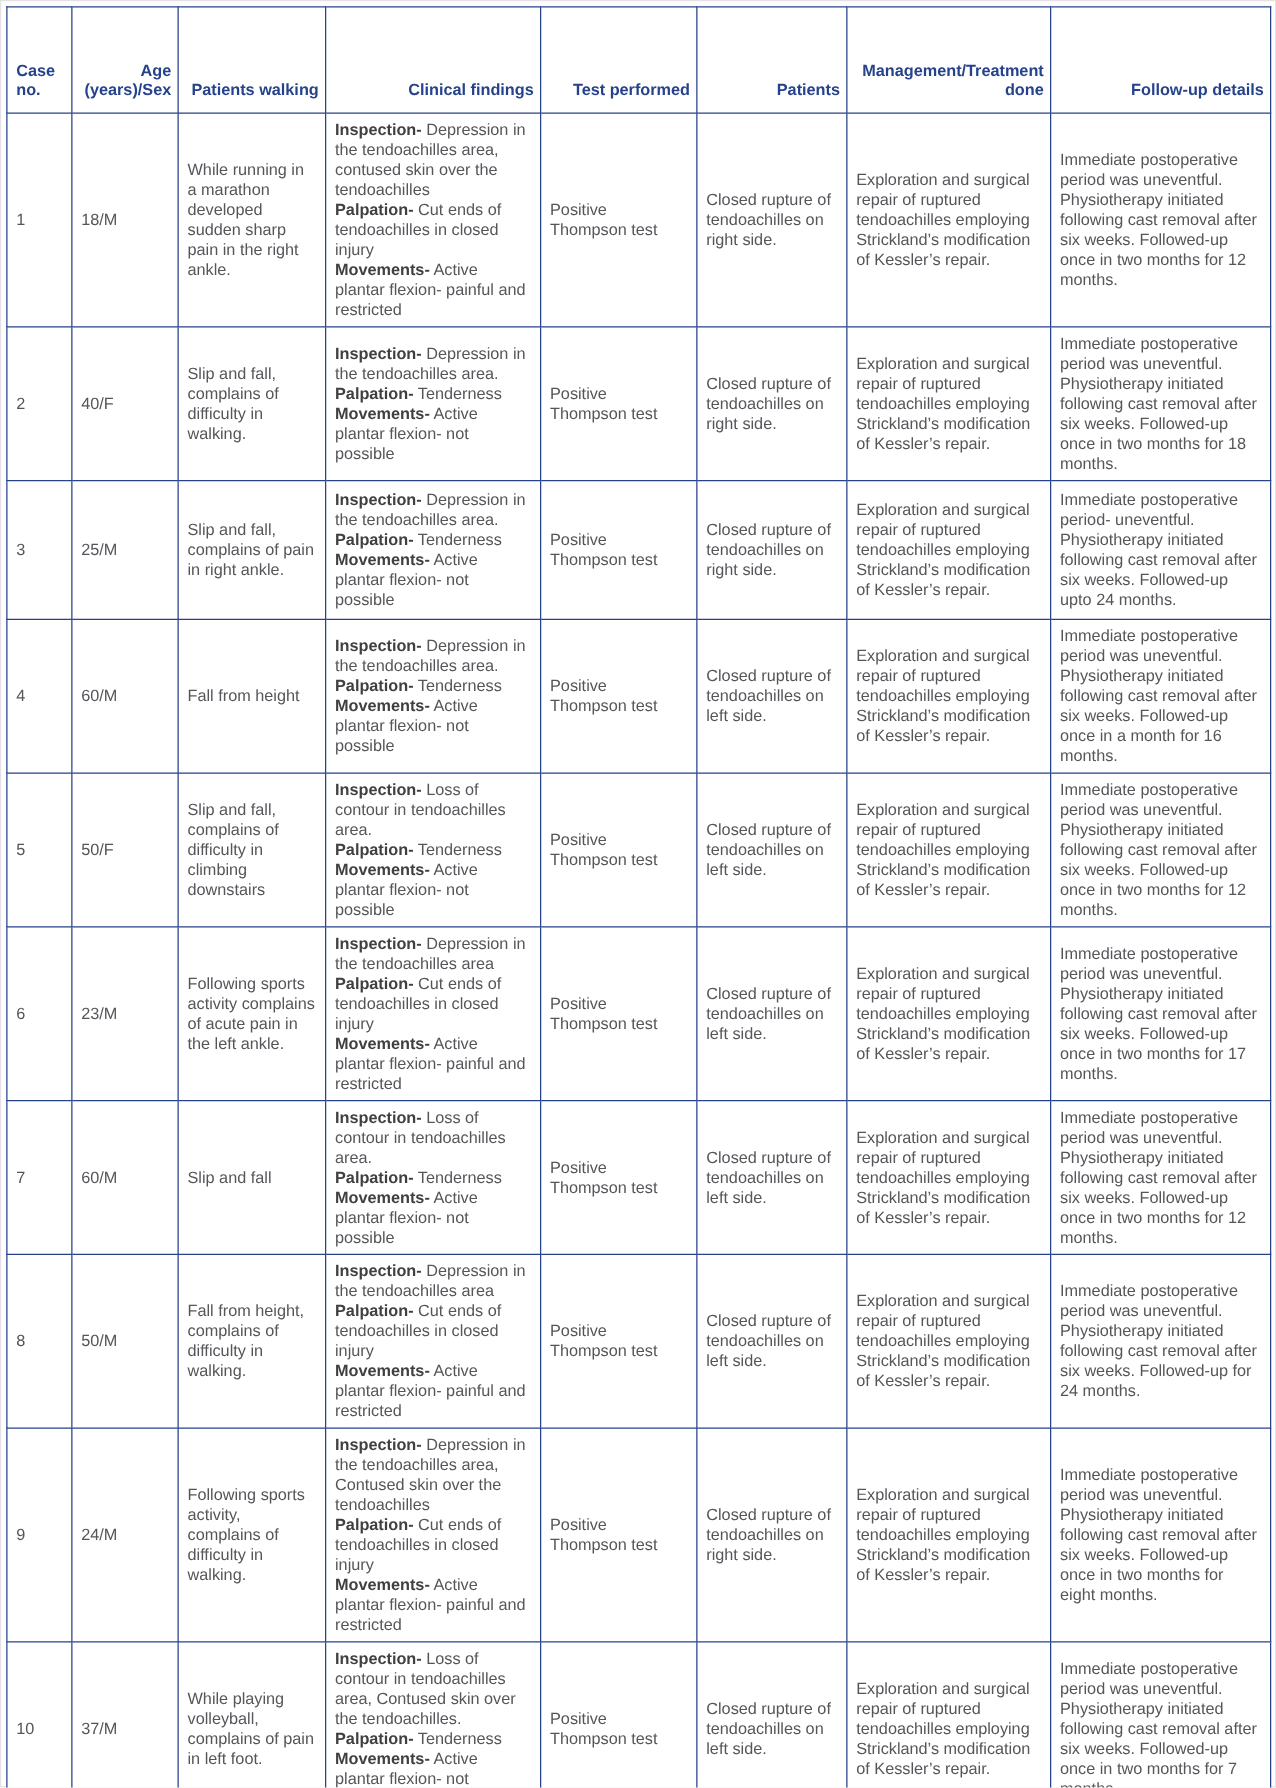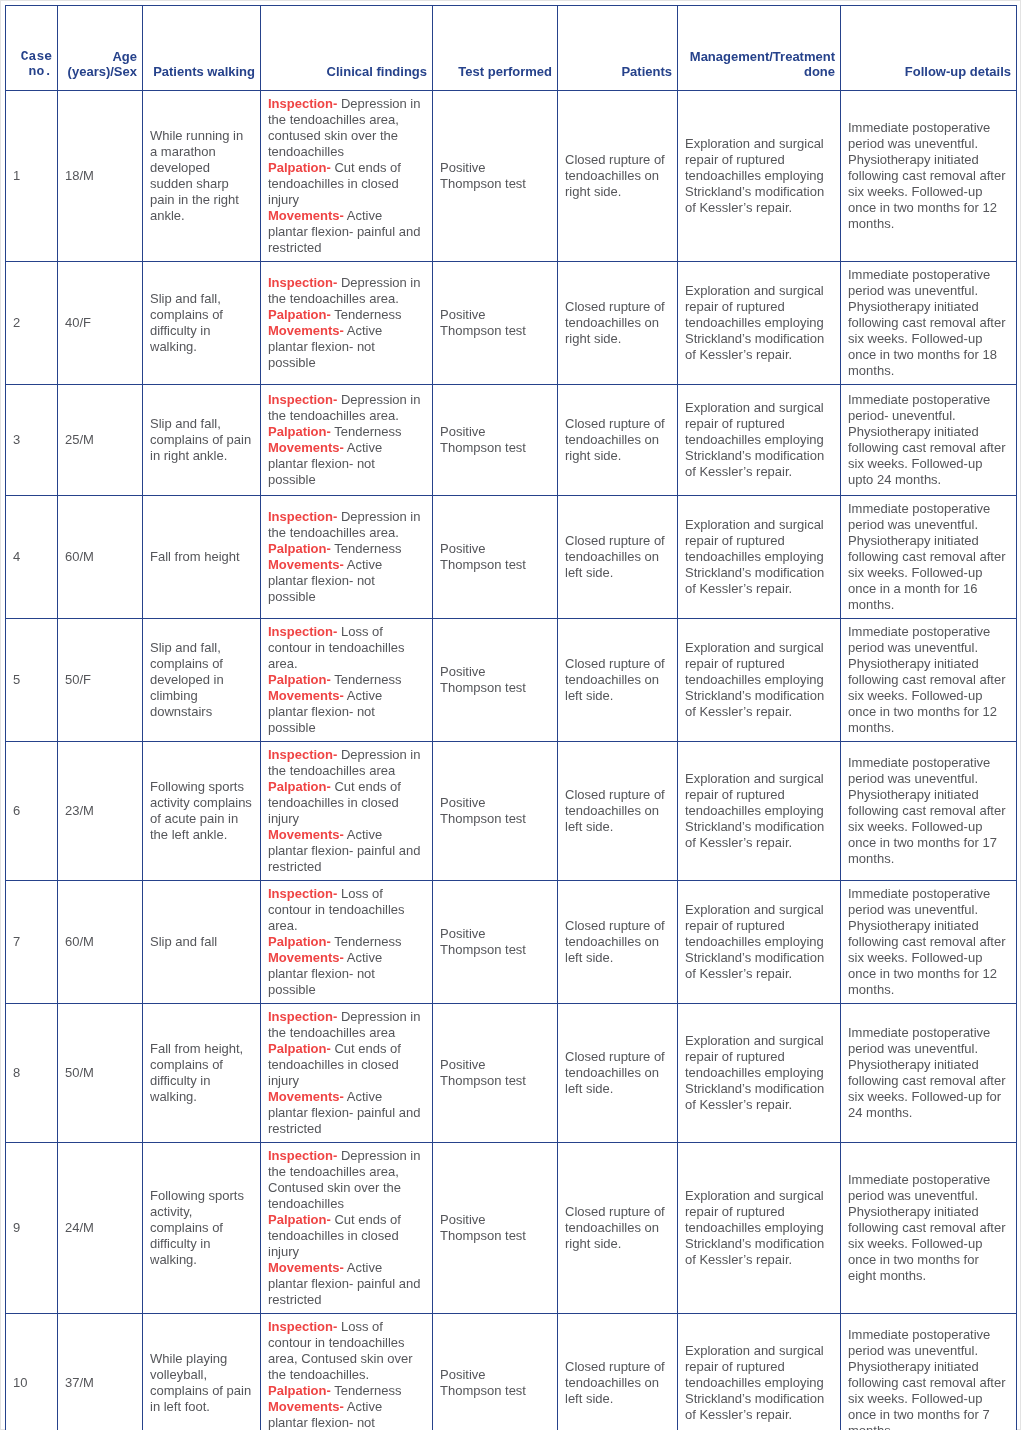--- a/index.html
+++ b/index.html
@@ -23,34 +23,34 @@
   th {
     color: #26428b;
     font-size: 13px;
     line-height: 15px;
     font-weight: bold;
     vertical-align: bottom;
     text-align: right;
     padding: 4px 5px 11px 5px;
     background: #ffffff;
   }
-  th.col-case { text-align: right; padding-left: 7px; font-family: Liberation Mono, monospace; }
+  th.col-case { text-align: left; padding-left: 7px; }
 
   td {
     color: #55565a;
     font-size: 13px;
     line-height: 16px;
     vertical-align: middle;
     text-align: left;
     padding: 5px 7px;
     background: #ffffff;
   }
   td.c-case { padding-left: 7px; }
   td.c-age  { }
-  td b { font-weight: bold; color: #ef4444; }
+  td b { font-weight: bold; color: #404040; }
   .seg { margin: 0; }
 
   tbody tr:nth-child(1)  { height: 147px; }
   tbody tr:nth-child(2)  { height: 106px; }
   tbody tr:nth-child(3)  { height: 111px; }
   tbody tr:nth-child(4)  { height: 108px; }
   tbody tr:nth-child(5)  { height: 102px; }
   tbody tr:nth-child(6)  { height: 127px; }
   tbody tr:nth-child(7)  { height: 104px; }
   tbody tr:nth-child(8)  { height: 116px; }
@@ -142,21 +142,21 @@
     </td>
     <td>Positive Thompson test</td>
     <td>Closed rupture of tendoachilles on left side.</td>
     <td>Exploration and surgical repair of ruptured tendoachilles employing Strickland’s modification of Kessler’s repair.</td>
     <td>Immediate postoperative period was uneventful. Physiotherapy initiated following cast removal after six weeks. Followed-up once in a month for 16 months.</td>
   </tr>
 
   <tr>
     <td class="c-case">5</td>
     <td class="c-age">50/F</td>
-    <td class="c-hist">Slip and fall, complains of developed in climbing downstairs</td>
+    <td class="c-hist">Slip and fall, complains of difficulty in climbing downstairs</td>
     <td class="c-find">
       <div class="seg"><b>Inspection-</b> <span>Loss of contour in tendoachilles area.</span></div>
       <div class="seg"><b>Palpation-</b> <span>Tenderness</span></div>
       <div class="seg"><b>Movements-</b> <span>Active plantar flexion- not possible</span></div>
     </td>
     <td>Positive Thompson test</td>
     <td>Closed rupture of tendoachilles on left side.</td>
     <td>Exploration and surgical repair of ruptured tendoachilles employing Strickland’s modification of Kessler’s repair.</td>
     <td>Immediate postoperative period was uneventful. Physiotherapy initiated following cast removal after six weeks. Followed-up once in two months for 12 months.</td>
   </tr>

